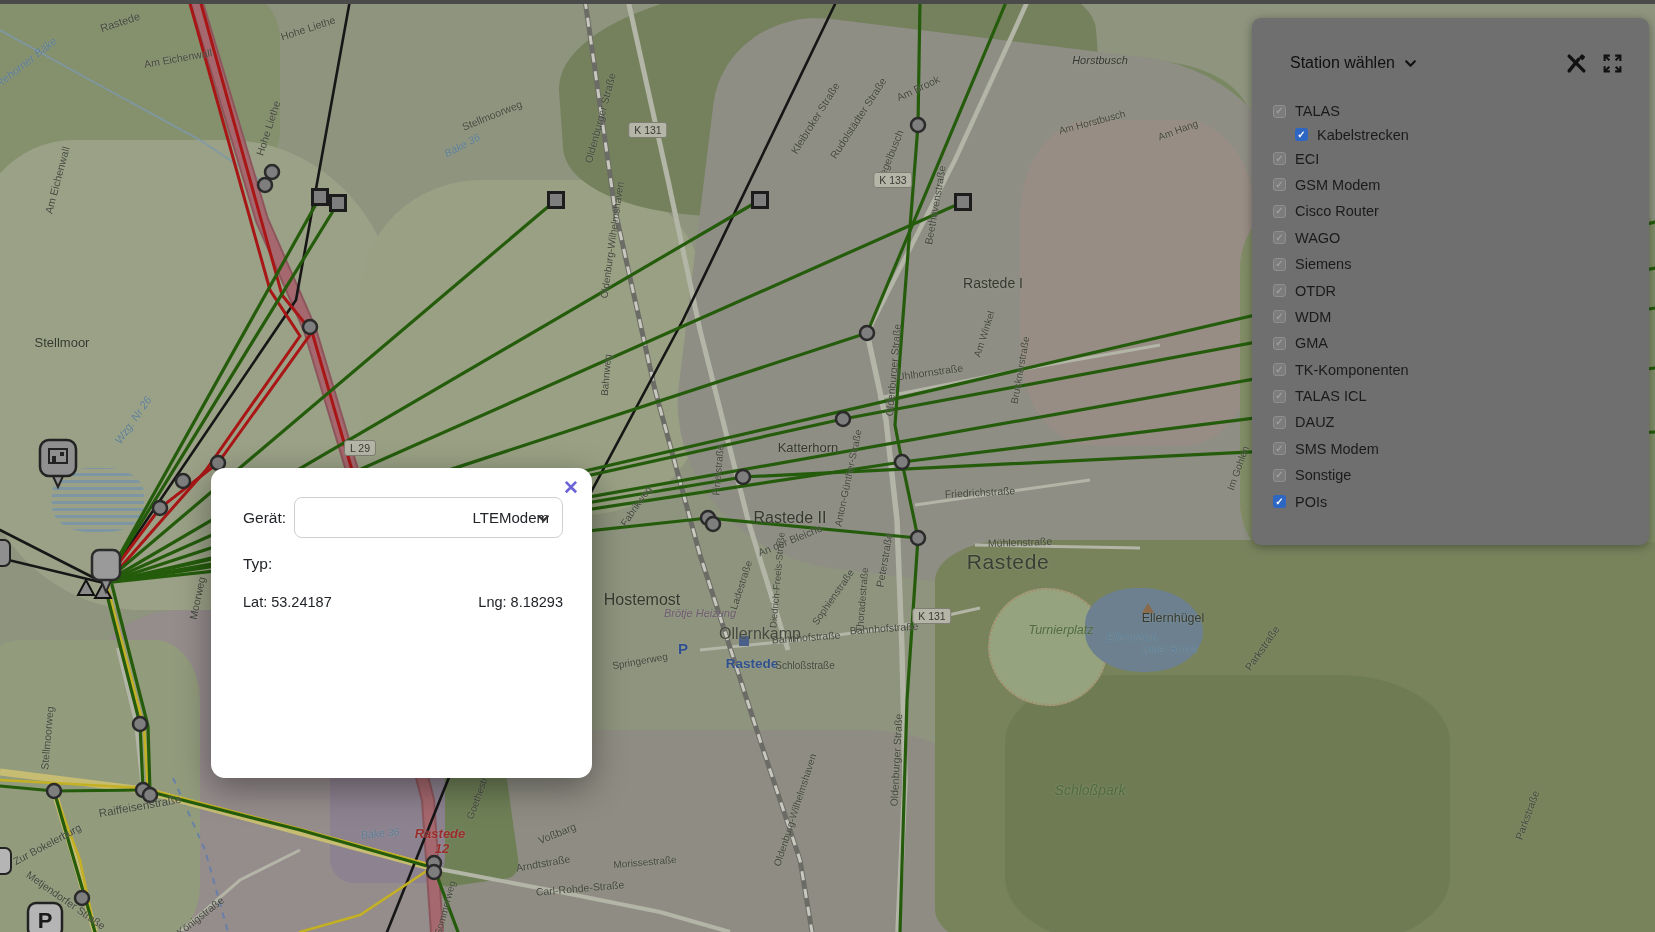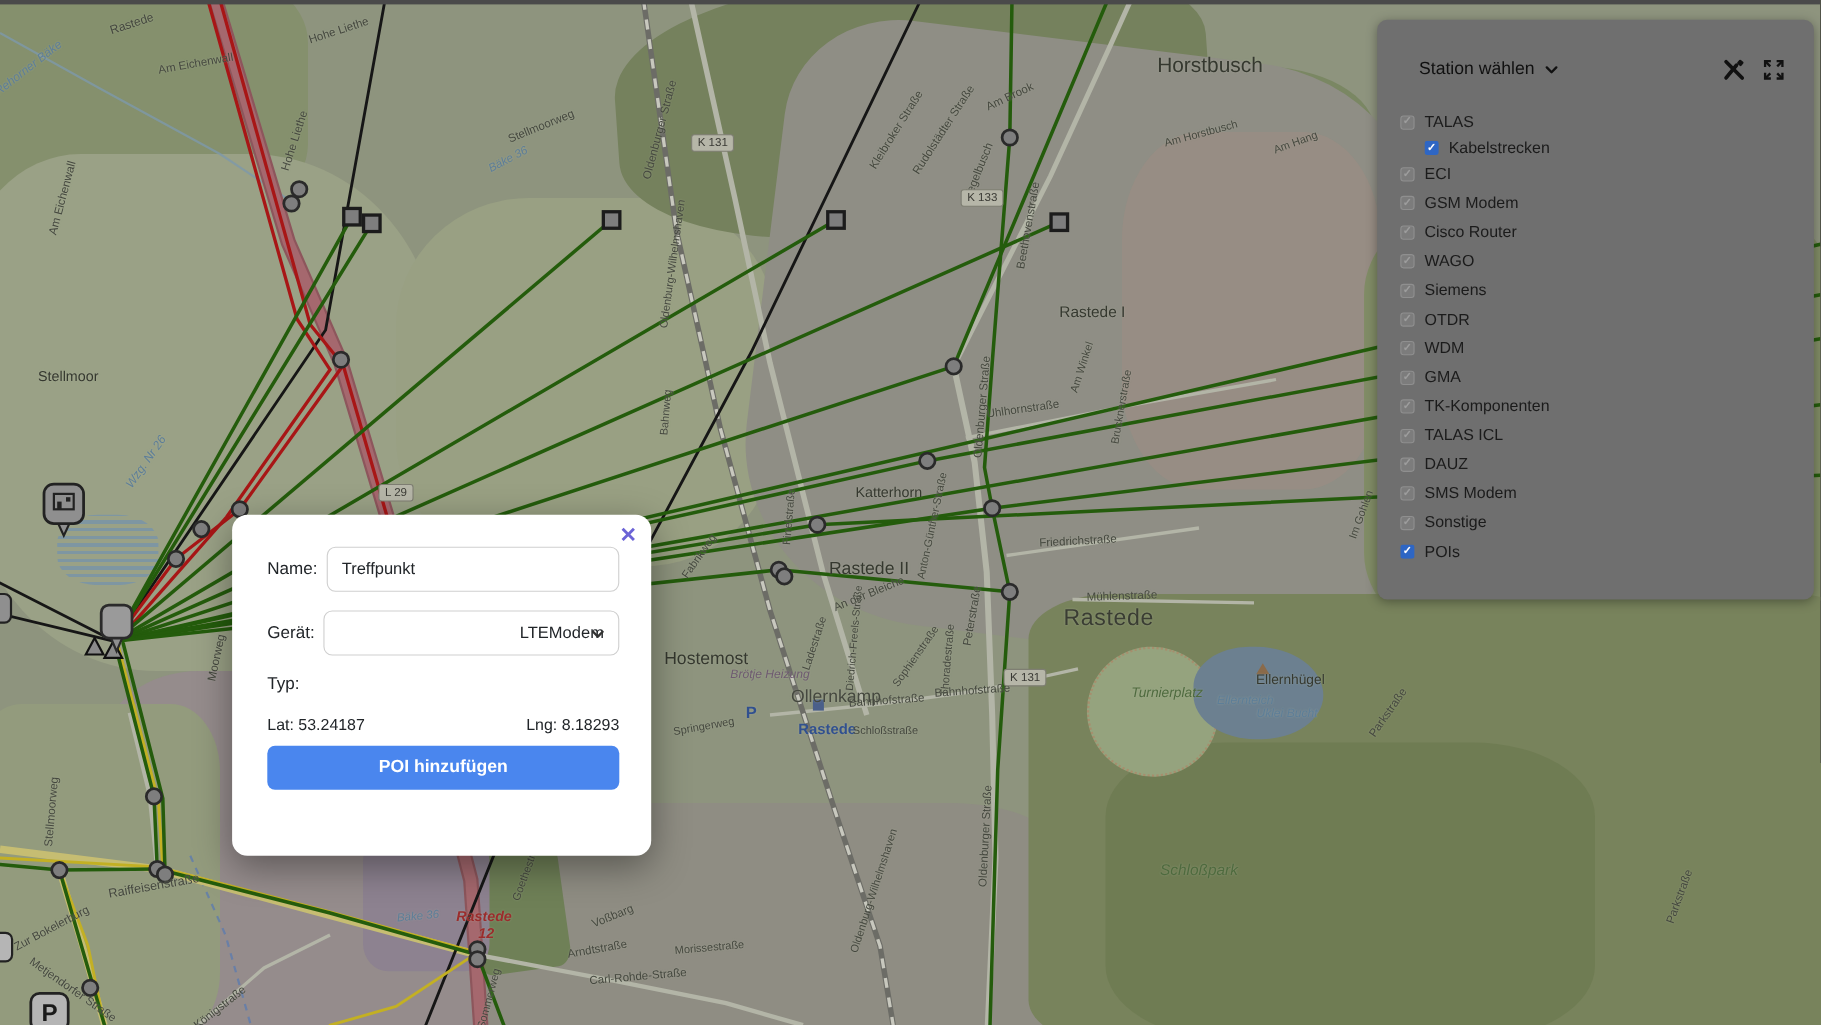--- a/index.html
+++ b/index.html
@@ -214,21 +214,21 @@
       <div class="lbl lc-st" style="left: 57px; top: 180px; transform: translate(-50%, -50%) rotate(-75deg);">Am Eichenwall</div>
       <div class="lbl lc-st" style="left: 492px; top: 115px; transform: translate(-50%, -50%) rotate(-22deg);">Stellmoorweg</div>
       <div class="lbl lc-wat" style="left: 462px; top: 145px; font-size: 10.5px; transform: translate(-50%, -50%) rotate(-28deg);">Bäke 36</div>
       <div class="lbl lc-pl" style="left: 62px; top: 342px; font-size: 13px; transform: translate(-50%, -50%) rotate(0deg);">Stellmoor</div>
       <div class="lbl lc-wat" style="left: 133px; top: 420px; transform: translate(-50%, -50%) rotate(-55deg);">Wzg. Nr 26</div>
       <div class="lbl lc-st" style="left: 197px; top: 598px; transform: translate(-50%, -50%) rotate(-78deg);">Moorweg</div>
       <div class="lbl lc-st" style="left: 47px; top: 738px; transform: translate(-50%, -50%) rotate(-85deg);">Stellmoorweg</div>
       <div class="lbl lc-st" style="left: 600px; top: 118px; transform: translate(-50%, -50%) rotate(-75deg);">Oldenburger Straße</div>
       <div class="lbl lc-st" style="left: 612px; top: 240px; font-size: 10px; transform: translate(-50%, -50%) rotate(-82deg);">Oldenburg-Wilhelmshaven</div>
       <div class="lbl lc-st" style="left: 795px; top: 810px; font-size: 10px; transform: translate(-50%, -50%) rotate(-72deg);">Oldenburg-Wilhelmshaven</div>
-      <div class="lbl lc-pl" style="left: 1100px; top: 60px; font-size: 19px; transform: translate(-50%, -50%) rotate(0deg);">Horstbusch</div>
+      <div class="lbl lc-pl" style="left: 1100px; top: 60px; font-size: 11px; transform: translate(-50%, -50%) rotate(0deg); font-style: italic;">Horstbusch</div>
       <div class="lbl lc-st" style="left: 1092px; top: 122px; font-size: 10px; transform: translate(-50%, -50%) rotate(-15deg);">Am Horstbusch</div>
       <div class="lbl lc-st" style="left: 1178px; top: 130px; font-size: 10px; transform: translate(-50%, -50%) rotate(-20deg);">Am Hang</div>
       <div class="lbl lc-st" style="left: 815px; top: 118px; transform: translate(-50%, -50%) rotate(-58deg);">Kleibroker Straße</div>
       <div class="lbl lc-st" style="left: 858px; top: 118px; transform: translate(-50%, -50%) rotate(-57deg);">Rudolstädter Straße</div>
       <div class="lbl lc-st" style="left: 890px; top: 155px; transform: translate(-50%, -50%) rotate(-68deg);">Tegelbusch</div>
       <div class="lbl lc-st" style="left: 918px; top: 88px; transform: translate(-50%, -50%) rotate(-25deg);">Am Brook</div>
       <div class="lbl lc-st" style="left: 935px; top: 205px; transform: translate(-50%, -50%) rotate(-80deg);">Beethovenstraße</div>
       <div class="lbl lc-pl" style="left: 993px; top: 283px; transform: translate(-50%, -50%) rotate(0deg);">Rastede I</div>
       <div class="lbl lc-st" style="left: 984px; top: 334px; font-size: 10px; transform: translate(-50%, -50%) rotate(-72deg);">Am Winkel</div>
       <div class="lbl lc-st" style="left: 1020px; top: 370px; font-size: 10px; transform: translate(-50%, -50%) rotate(-80deg);">Brucknerstraße</div>
@@ -382,35 +382,30 @@
         <div class="cb-row">
           <span class="cb blue" style="background: rgb(46, 102, 196);">✓</span>
           <span class="cb-label">POIs</span>
         </div>
       </div>
   </div>
 
   <div id="modal">
     <span id="modal-close" style="color: rgb(107, 99, 214);">✕</span>
     <div class="m-row">
-      <span class="m-label">Name:</span>
-      <input class="m-input" type="text" value="Treffpunkt" style="">
-    </div>
-    <div class="m-row">
       <span class="m-label">Gerät:</span>
       <div class="m-select">
         <span>LTEModem</span>
         <svg width="13" height="13" viewBox="0 0 12 12">
             <path d="M2,4 L6,8 L10,4" fill="none" stroke="#333" stroke-width="2" stroke-linecap="round" stroke-linejoin="round"></path>
           </svg>
       </div>
     </div>
     <div class="m-row">
       <span class="m-label">Typ:</span>
     </div>
     <div class="m-coords">
       <span>Lat: 53.24187</span>
       <span>Lng: 8.18293</span>
     </div>
-    <button id="poi-btn" style="background: rgb(74, 134, 238);">POI hinzufügen</button>
   </div>
 
 </div>
 
 </body></html>

